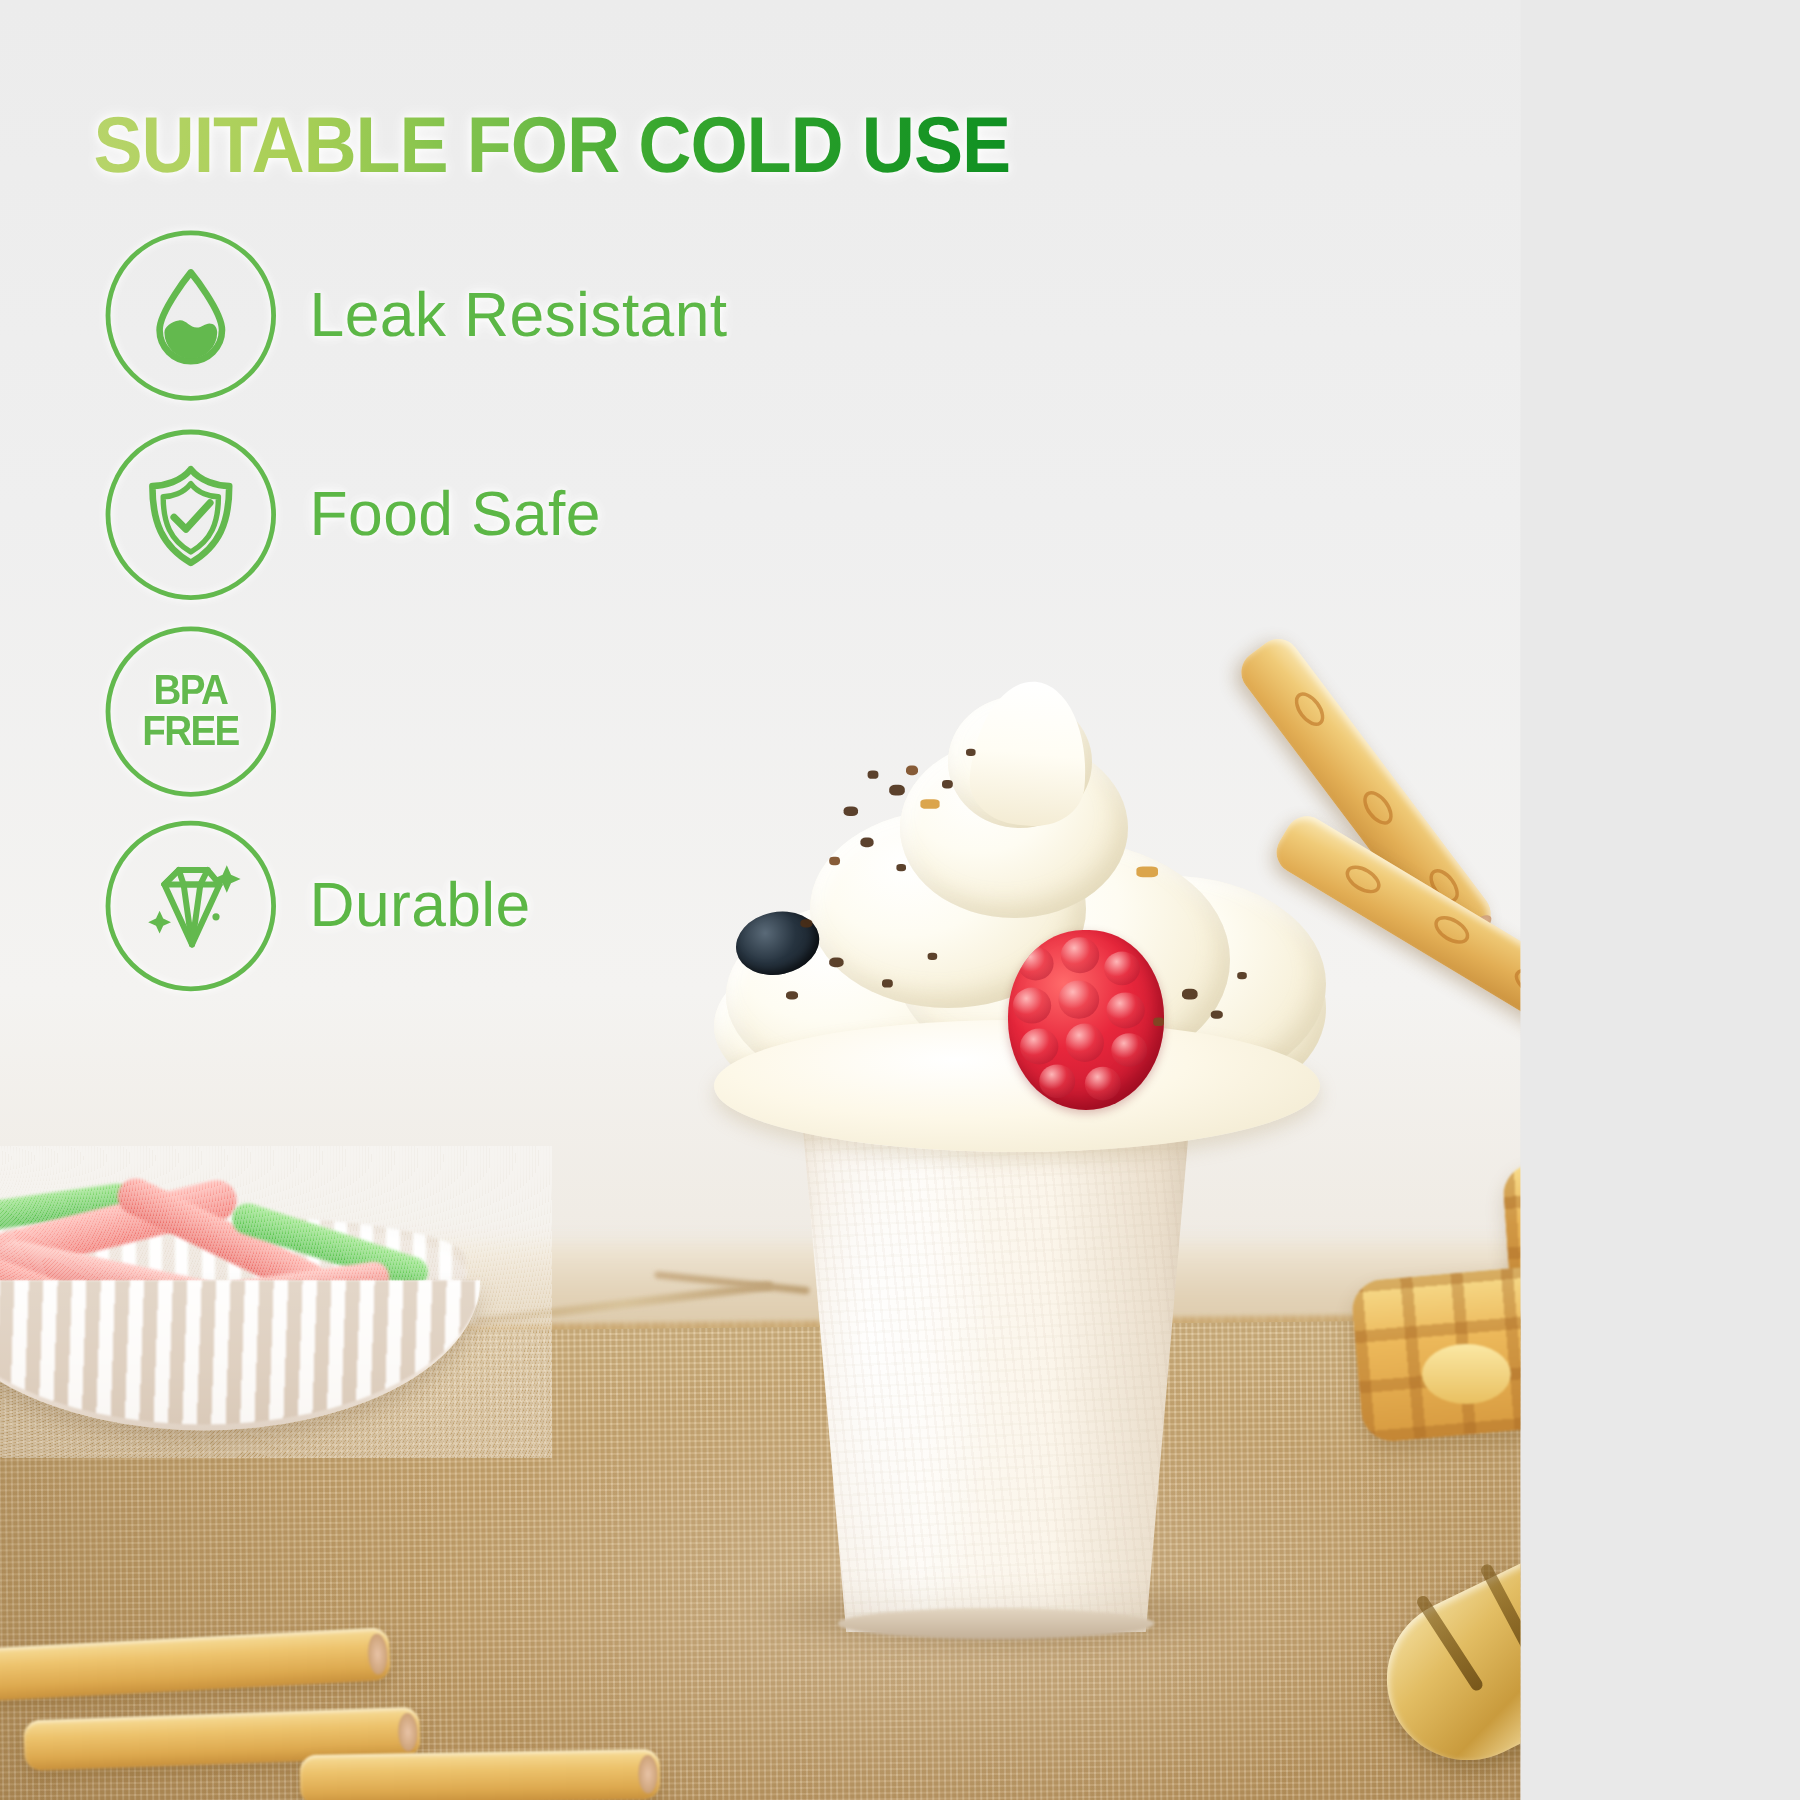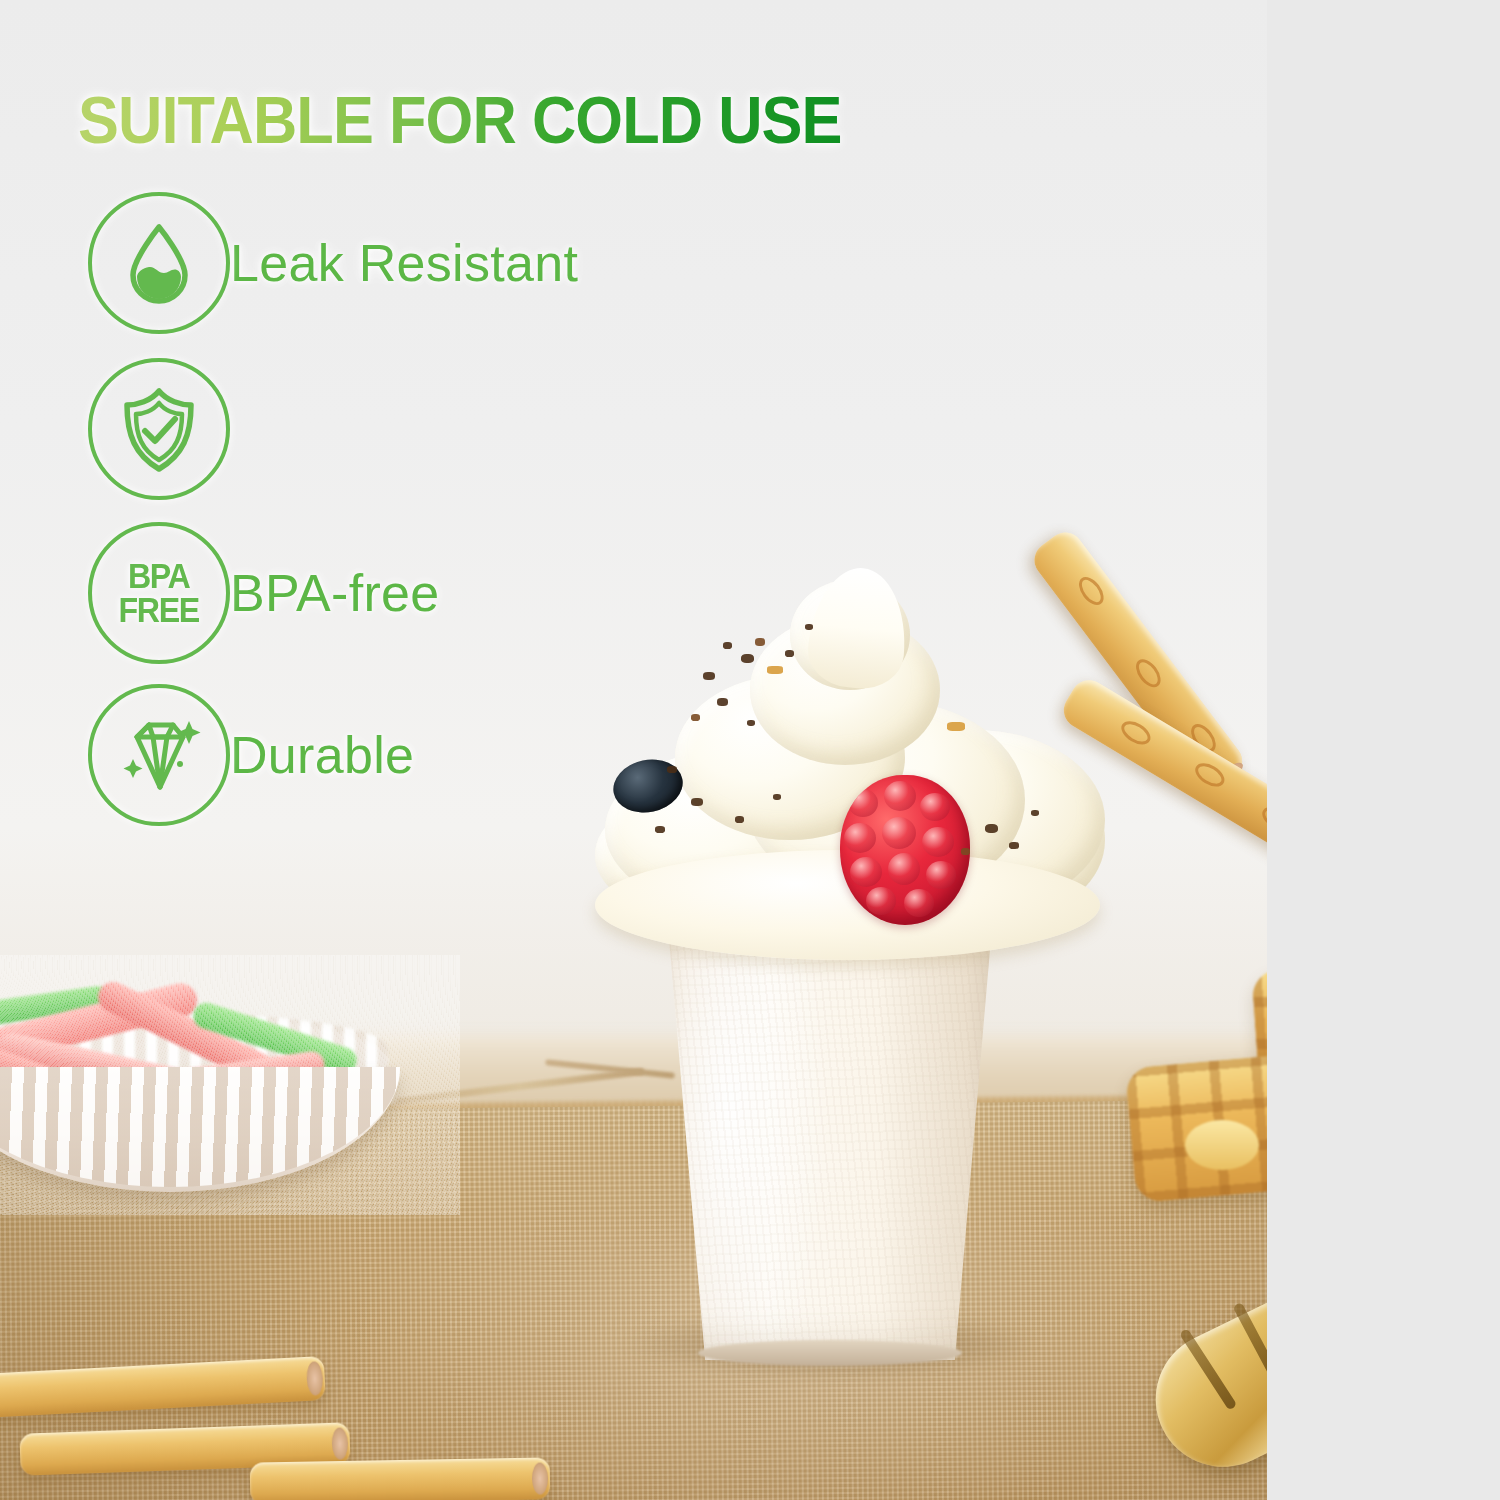--- a/index.html
+++ b/index.html
@@ -197,21 +197,21 @@
     font-size:66px;font-weight:700;letter-spacing:-1px;
     font-family:"Liberation Sans", sans-serif;
     font-stretch:condensed;
     transform:scaleX(.93);transform-origin:left center;
     background:linear-gradient(90deg,#b7d46a 0%,#a9cf56 22%,#74be49 46%,#37a72e 62%,#0f9022 100%);
     -webkit-background-clip:text;background-clip:text;color:transparent;
     -webkit-text-stroke:0px transparent;
     filter:drop-shadow(0 0 3px rgba(255,255,255,.95)) drop-shadow(0 0 6px rgba(255,255,255,.8));
     white-space:nowrap;}
 
-  .feature{position:absolute;left:88px;display:flex;align-items:center;}
+  .feature{position:absolute;left:88px;display:flex;align-items:center;gap:28px;}
   .f1{top:192px;} .f2{top:358px;} .f3{top:522px;justify-content:flex-end;} .f4{top:684px;text-align:center;}
 
   .badge{position:relative;width:134px;height:134px;border-radius:50%;
     border:4px solid #63b94e;
     display:flex;align-items:center;justify-content:center;
     box-shadow:0 0 8px rgba(255,255,255,.95), inset 0 0 8px rgba(255,255,255,.9);
     flex:0 0 auto;}
   .badge svg{display:block;}
   .bpa-text{display:flex;flex-direction:column;align-items:center;justify-content:center;
     line-height:.98;color:#63b94e;font-weight:700;font-size:35px;letter-spacing:-1.5px;
@@ -370,30 +370,30 @@
     </div>
 
     <div class="feature f2">
       <div class="badge">
         <svg width="96" height="96" viewBox="0 0 96 96" aria-hidden="true">
           <path d="M48 10 C40 20 26 24 16 24 C16 54 24 74 48 88 C72 74 80 54 80 24 C70 24 56 20 48 10 Z" fill="none" stroke="#63b94e" stroke-width="5.5" stroke-linejoin="round"></path>
           <path d="M48 22 C42 30 32 33 25 33 C25 55 31 69 48 79 C65 69 71 55 71 33 C64 33 54 30 48 22 Z" fill="none" stroke="#63b94e" stroke-width="4.5" stroke-linejoin="round"></path>
           <path d="M34 50 L44 60 L64 38" fill="none" stroke="#63b94e" stroke-width="6" stroke-linecap="round" stroke-linejoin="round"></path>
         </svg>
       </div>
+      <div class="flabel">Food Safe</div>
     </div>
 
     <div class="feature f3">
       <div class="badge">
         <div class="bpa-text">
           <span>BPA</span>
           <span>FREE</span>
         </div>
       </div>
-      <div class="flabel">BPA-free</div>
     </div>
 
     <div class="feature f4">
       <div class="badge">
         <svg width="96" height="96" viewBox="0 0 96 96" aria-hidden="true">
           <g fill="none" stroke="#63b94e" stroke-width="5" stroke-linejoin="round" stroke-linecap="round">
             <path d="M26 30 L42 30 L56 30 L72 30 L49 80 Z"></path>
             <path d="M26 30 L38 18 L62 18 L72 30"></path>
             <path d="M26 30 L38 18"></path>
             <path d="M38 18 L42 30 L49 80"></path>

